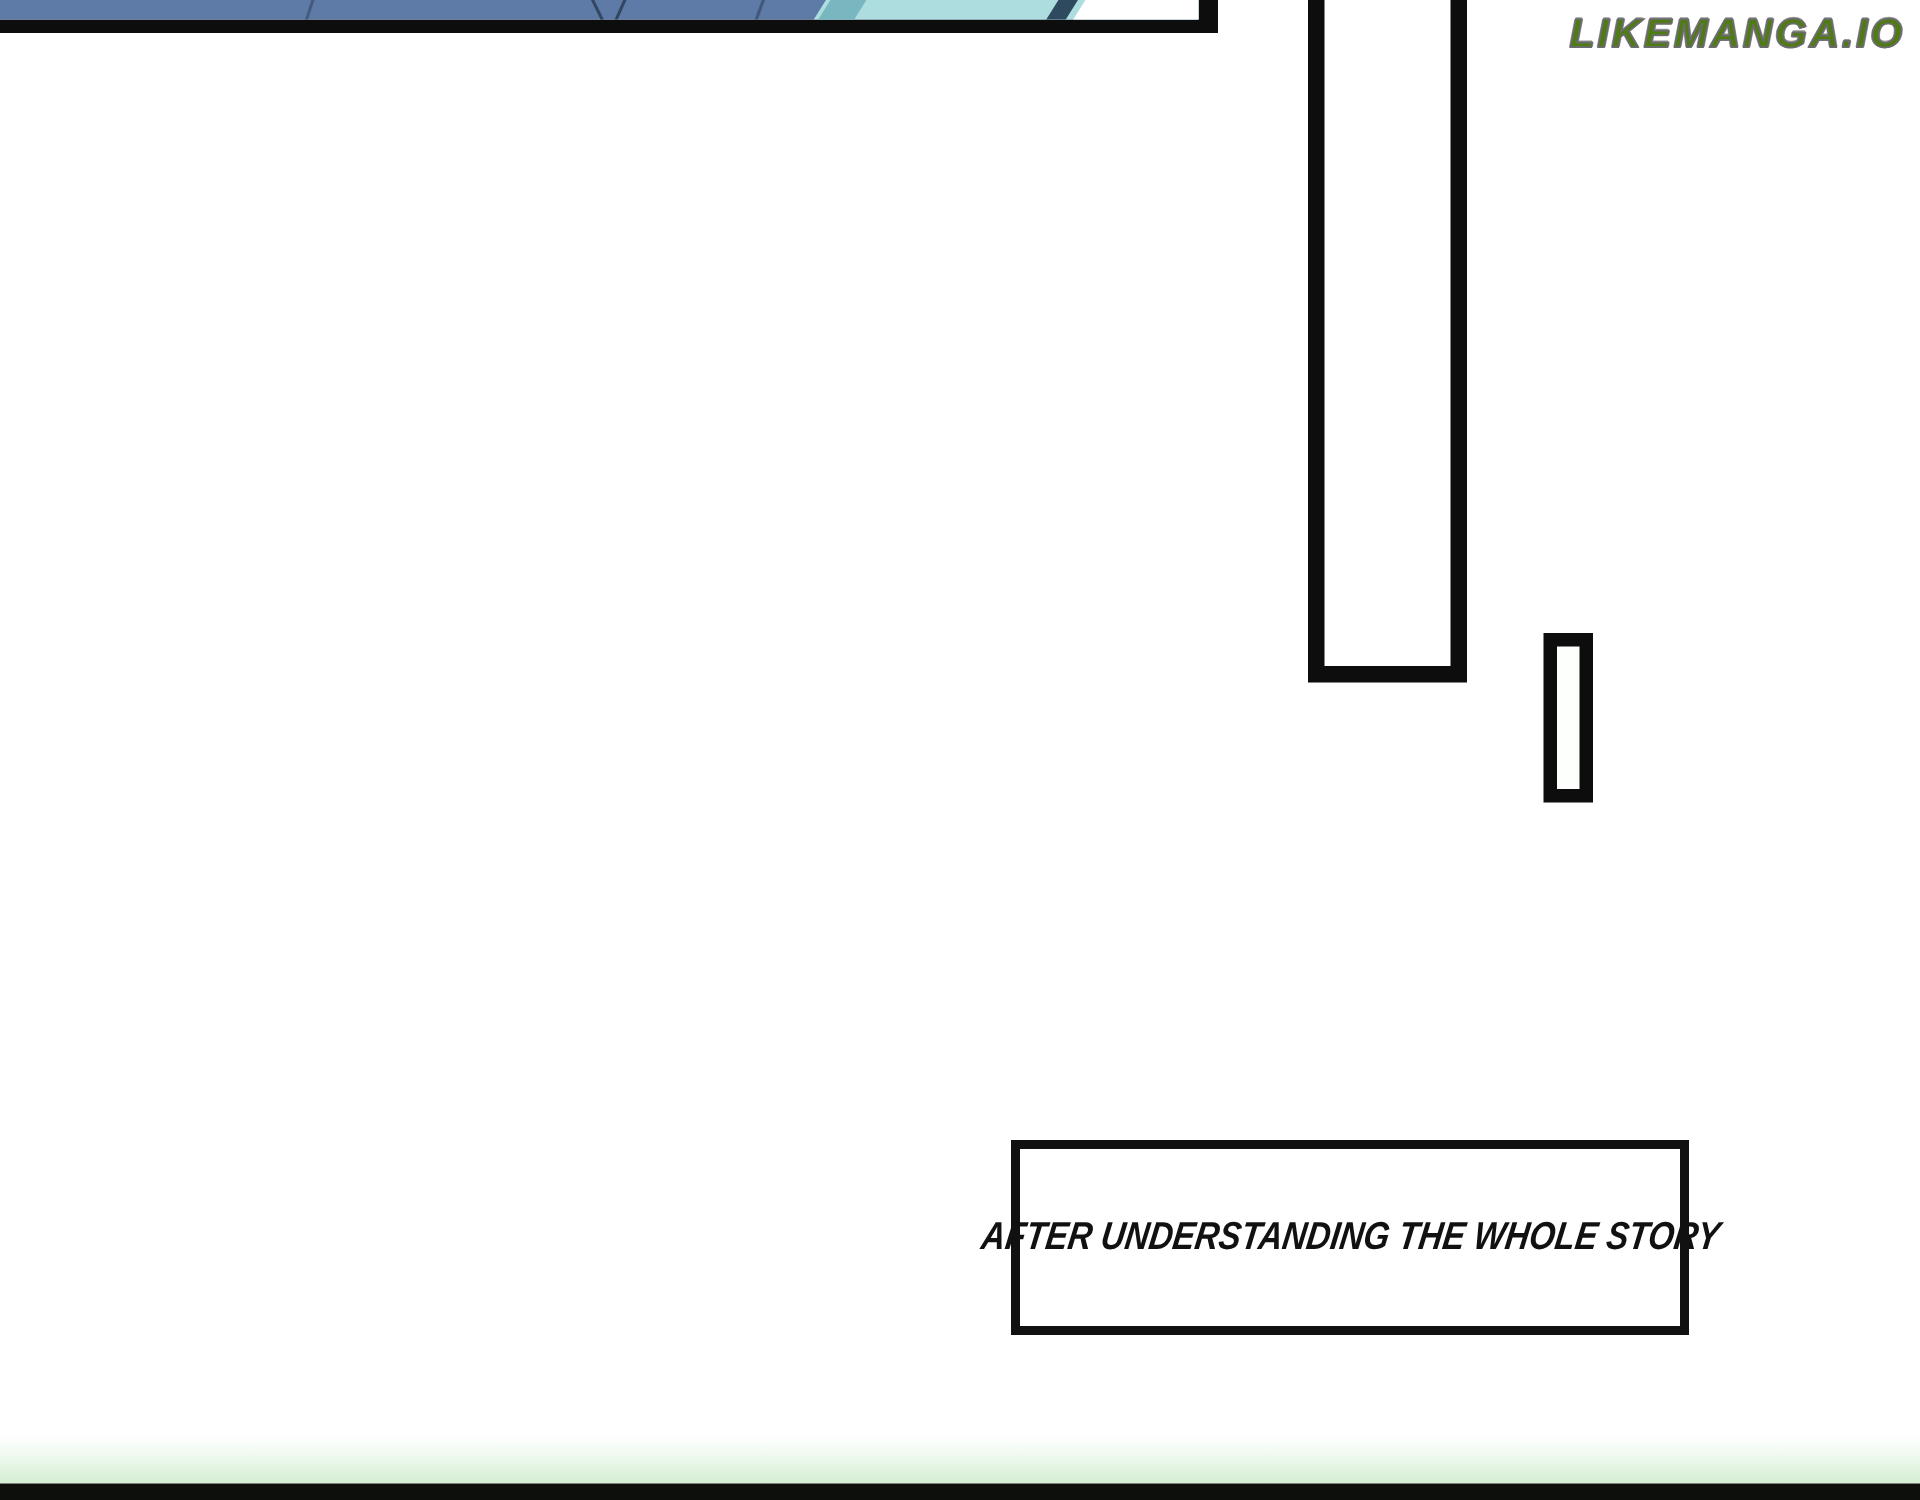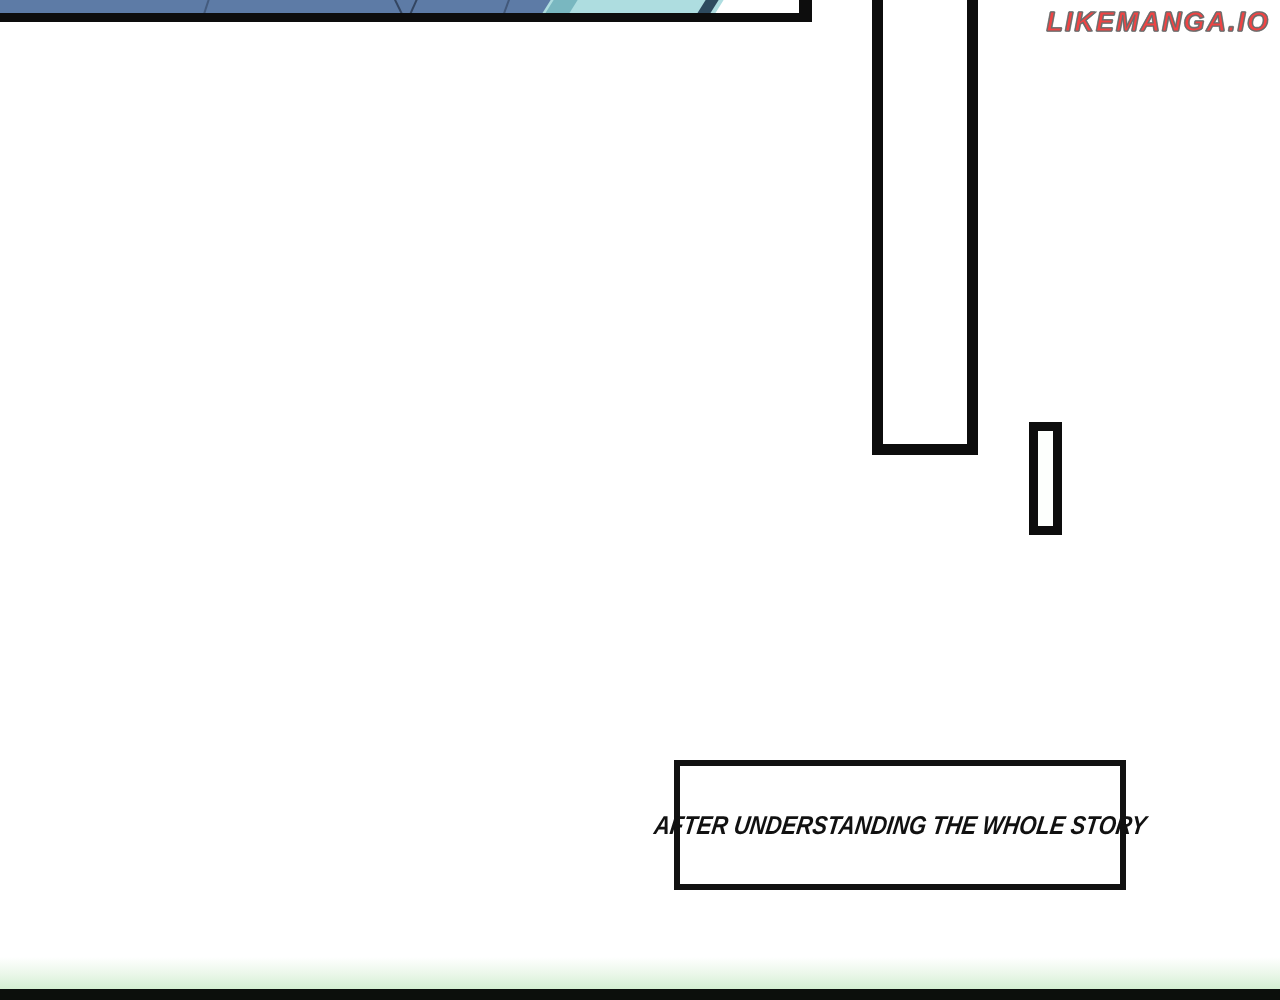--- a/index.html
+++ b/index.html
@@ -85,21 +85,21 @@
 
   
   .watermark {
     position: absolute;
     top: 7px;
     right: 10px;
     font-size: 27px;
     font-weight: bold;
     font-style: italic;
     letter-spacing: 2px;
-    color: #ef4444;
+    color: #4d7c0f;
     -webkit-text-stroke: 1.2px #6b6b6b;
     text-shadow:
       1px 0 0 #9a9a9a, -1px 0 0 #9a9a9a,
       0 1px 0 #9a9a9a, 0 -1px 0 #9a9a9a;
     white-space: nowrap;
   }
 
   
   .tall-rect {
     position: absolute;

